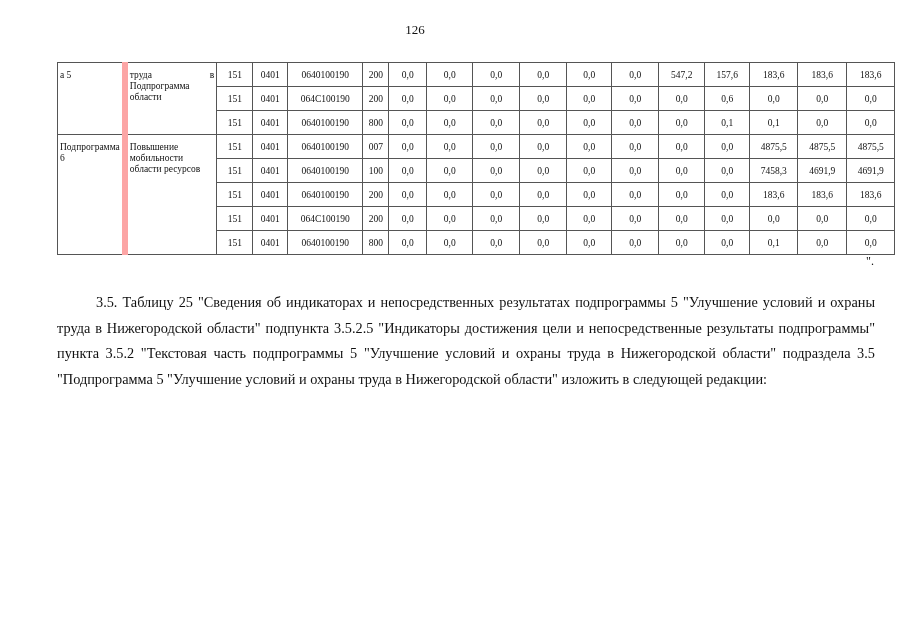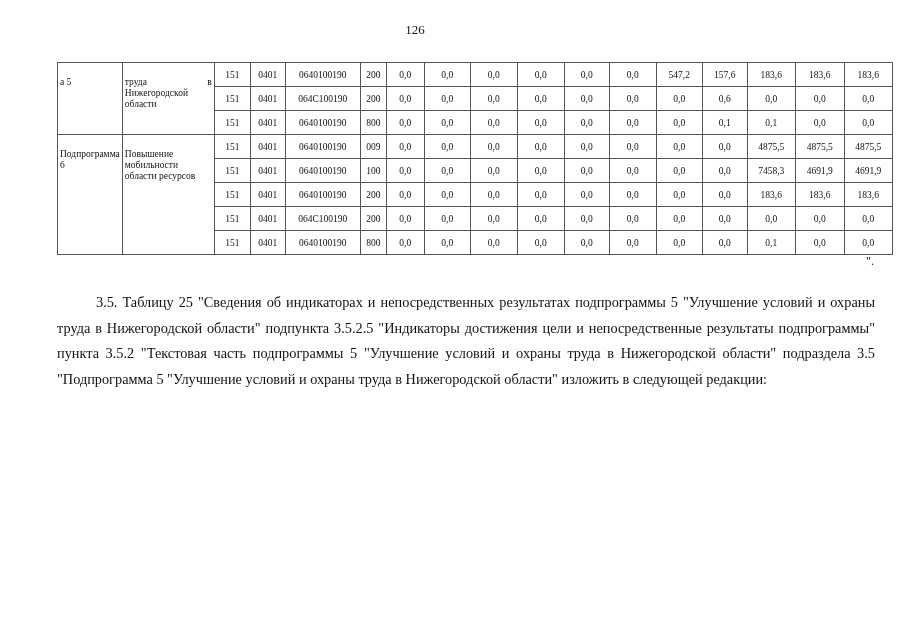--- a/index.html
+++ b/index.html
@@ -17,23 +17,23 @@
     font-size: 9.5px;
   }
   table.budget td {
     border: 1px solid #555;
     height: 23px; padding: 0 2px;
     text-align: center; vertical-align: middle;
     white-space: nowrap;
   }
   table.budget td.prog, table.budget td.name {
     text-align: left; vertical-align: top; white-space: normal;
-    padding-top: 14px; line-height: 11px;
-  }
-  table.budget td.name { border-left: 1px solid #fca5a5; }
+    padding-top: 7px; line-height: 11px;
+  }
+  table.budget td.name { border-left: 6px solid #fca5a5; }
   .name-just { display: flex; justify-content: space-between; }
   .closing-quote {
     position: absolute; left: 866px; top: 254px; font-size: 12px;
   }
   .paragraph {
     position: absolute; left: 57px; top: 276px; width: 818px;
     font-size: 14.3px; line-height: 25.5px; text-align: justify;
     text-indent: 39px;
   }
 </style>
@@ -63,21 +63,21 @@
     <col style="width:48px">
   </colgroup>
   <tbody id="tbody">
       <tr>
         <td class="prog" rowspan="3">а 5</td>
         <td class="name" rowspan="3">
           <div class="name-just">
             <span>труда</span>
             <span>в</span>
           </div>
-          <div>Нижегородской области</div>
+          <div>Подпрограмма области</div>
         </td>
         <td>151</td>
         <td>0401</td>
         <td>0640100190</td>
         <td>200</td>
         <td>0,0</td>
         <td>0,0</td>
         <td>0,0</td>
         <td>0,0</td>
         <td>0,0</td>
@@ -121,21 +121,21 @@
         <td>0,1</td>
         <td>0,0</td>
         <td>0,0</td>
       </tr>
       <tr>
         <td class="prog" rowspan="5">Подпрограмма 6</td>
         <td class="name" rowspan="5">Повышение мобильности области ресурсов</td>
         <td>151</td>
         <td>0401</td>
         <td>0640100190</td>
-        <td>009</td>
+        <td>007</td>
         <td>0,0</td>
         <td>0,0</td>
         <td>0,0</td>
         <td>0,0</td>
         <td>0,0</td>
         <td>0,0</td>
         <td>0,0</td>
         <td>0,0</td>
         <td>4875,5</td>
         <td>4875,5</td>

